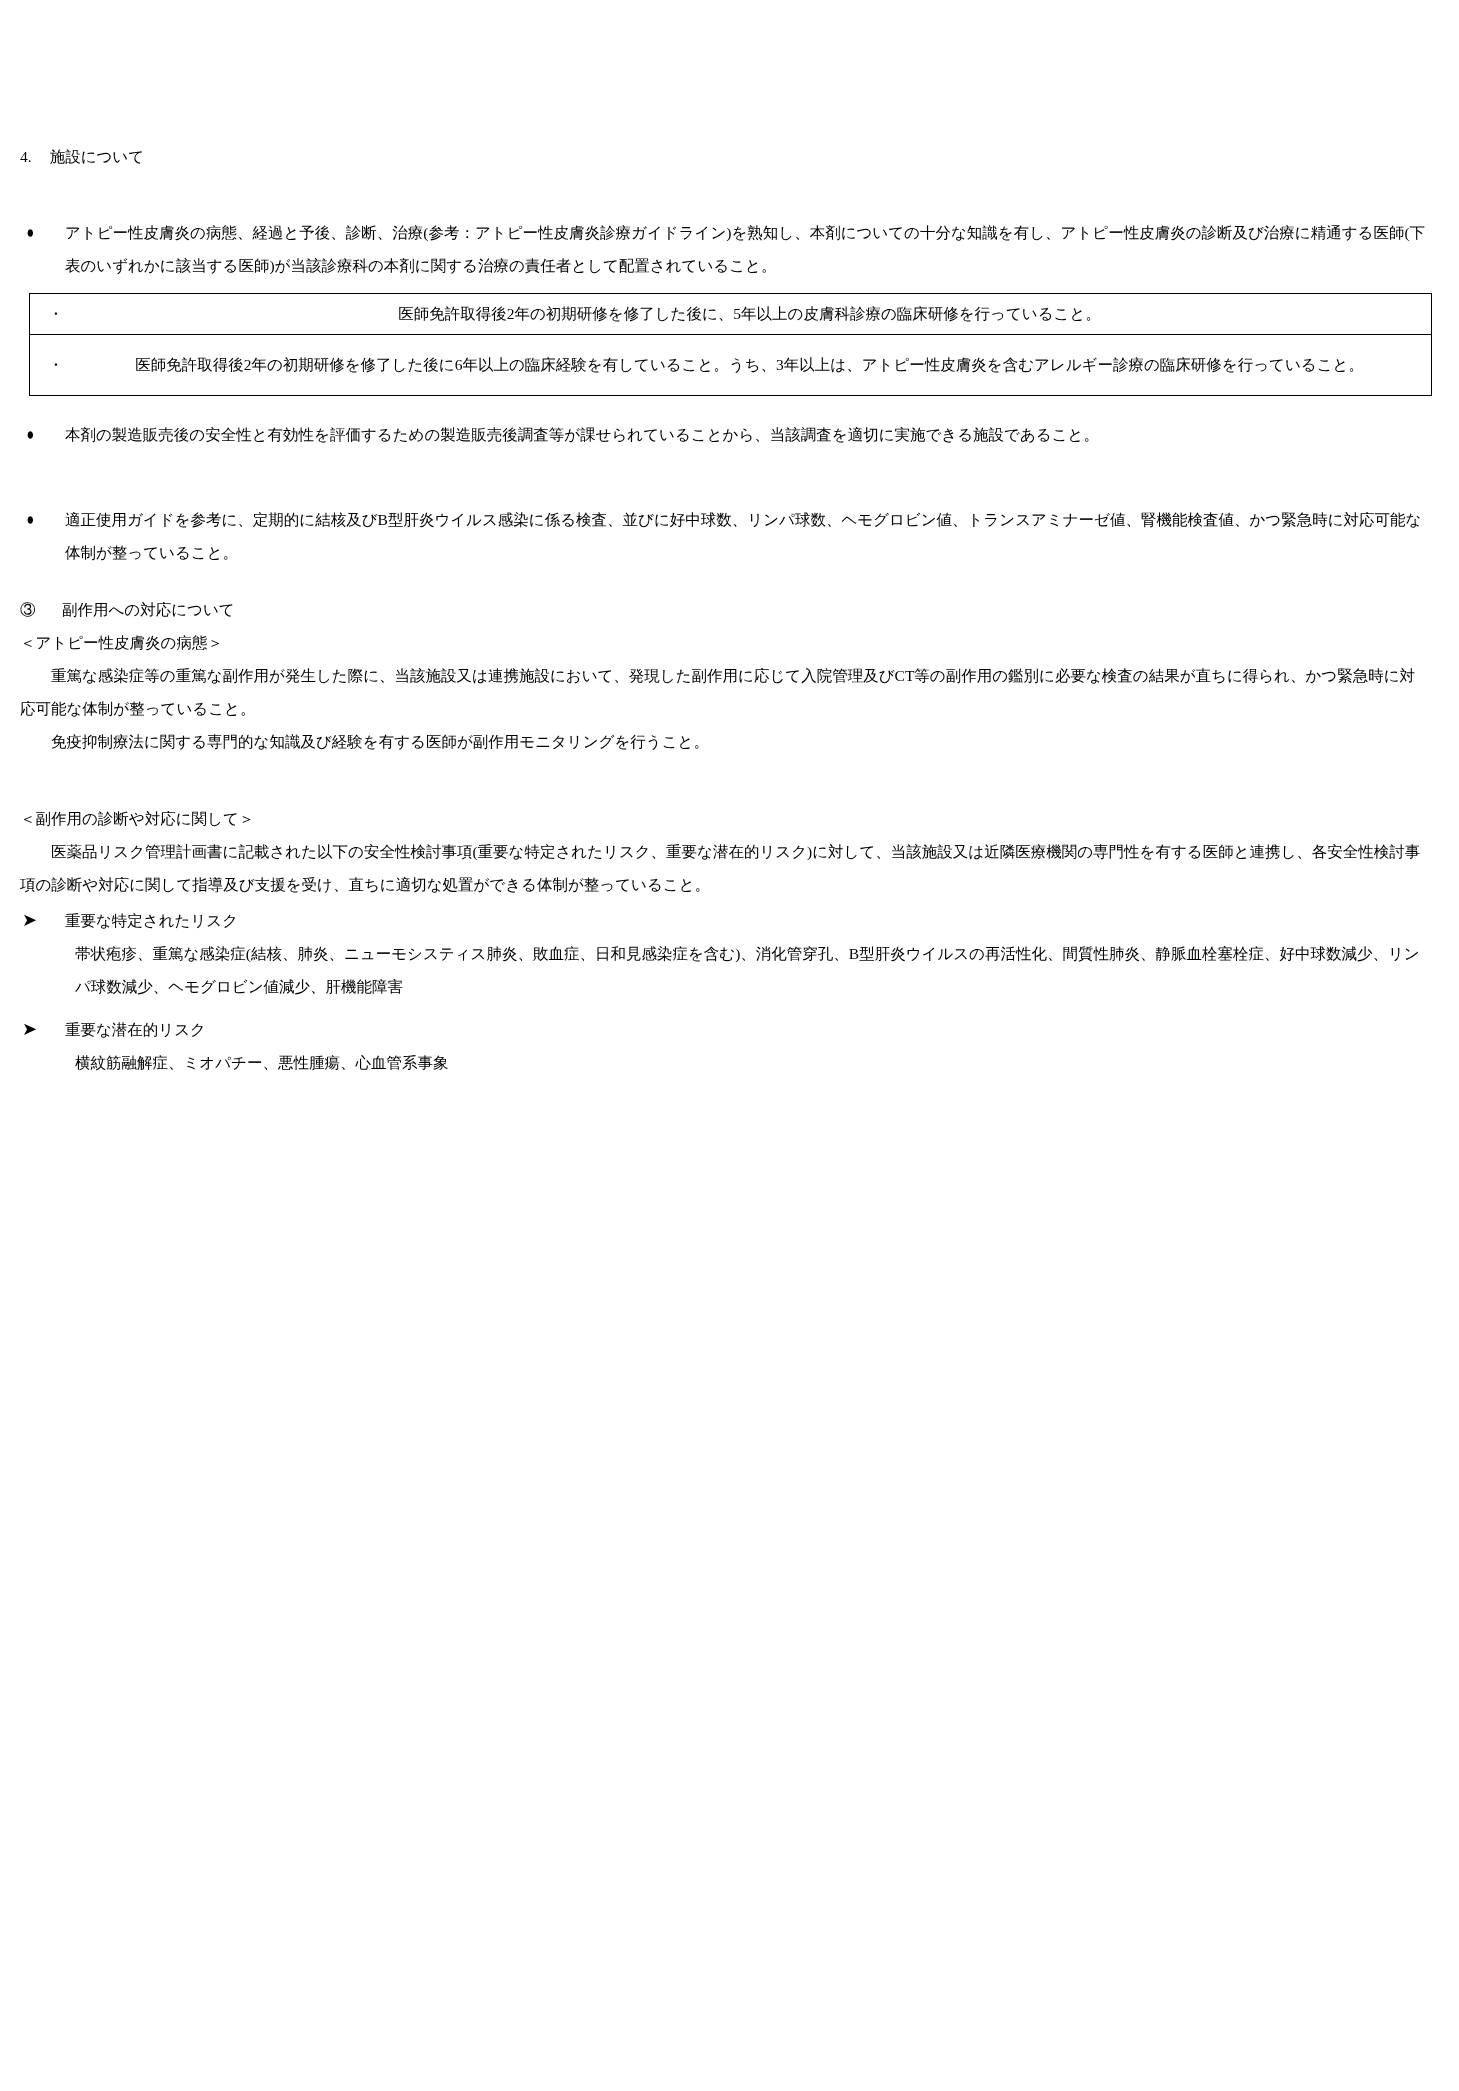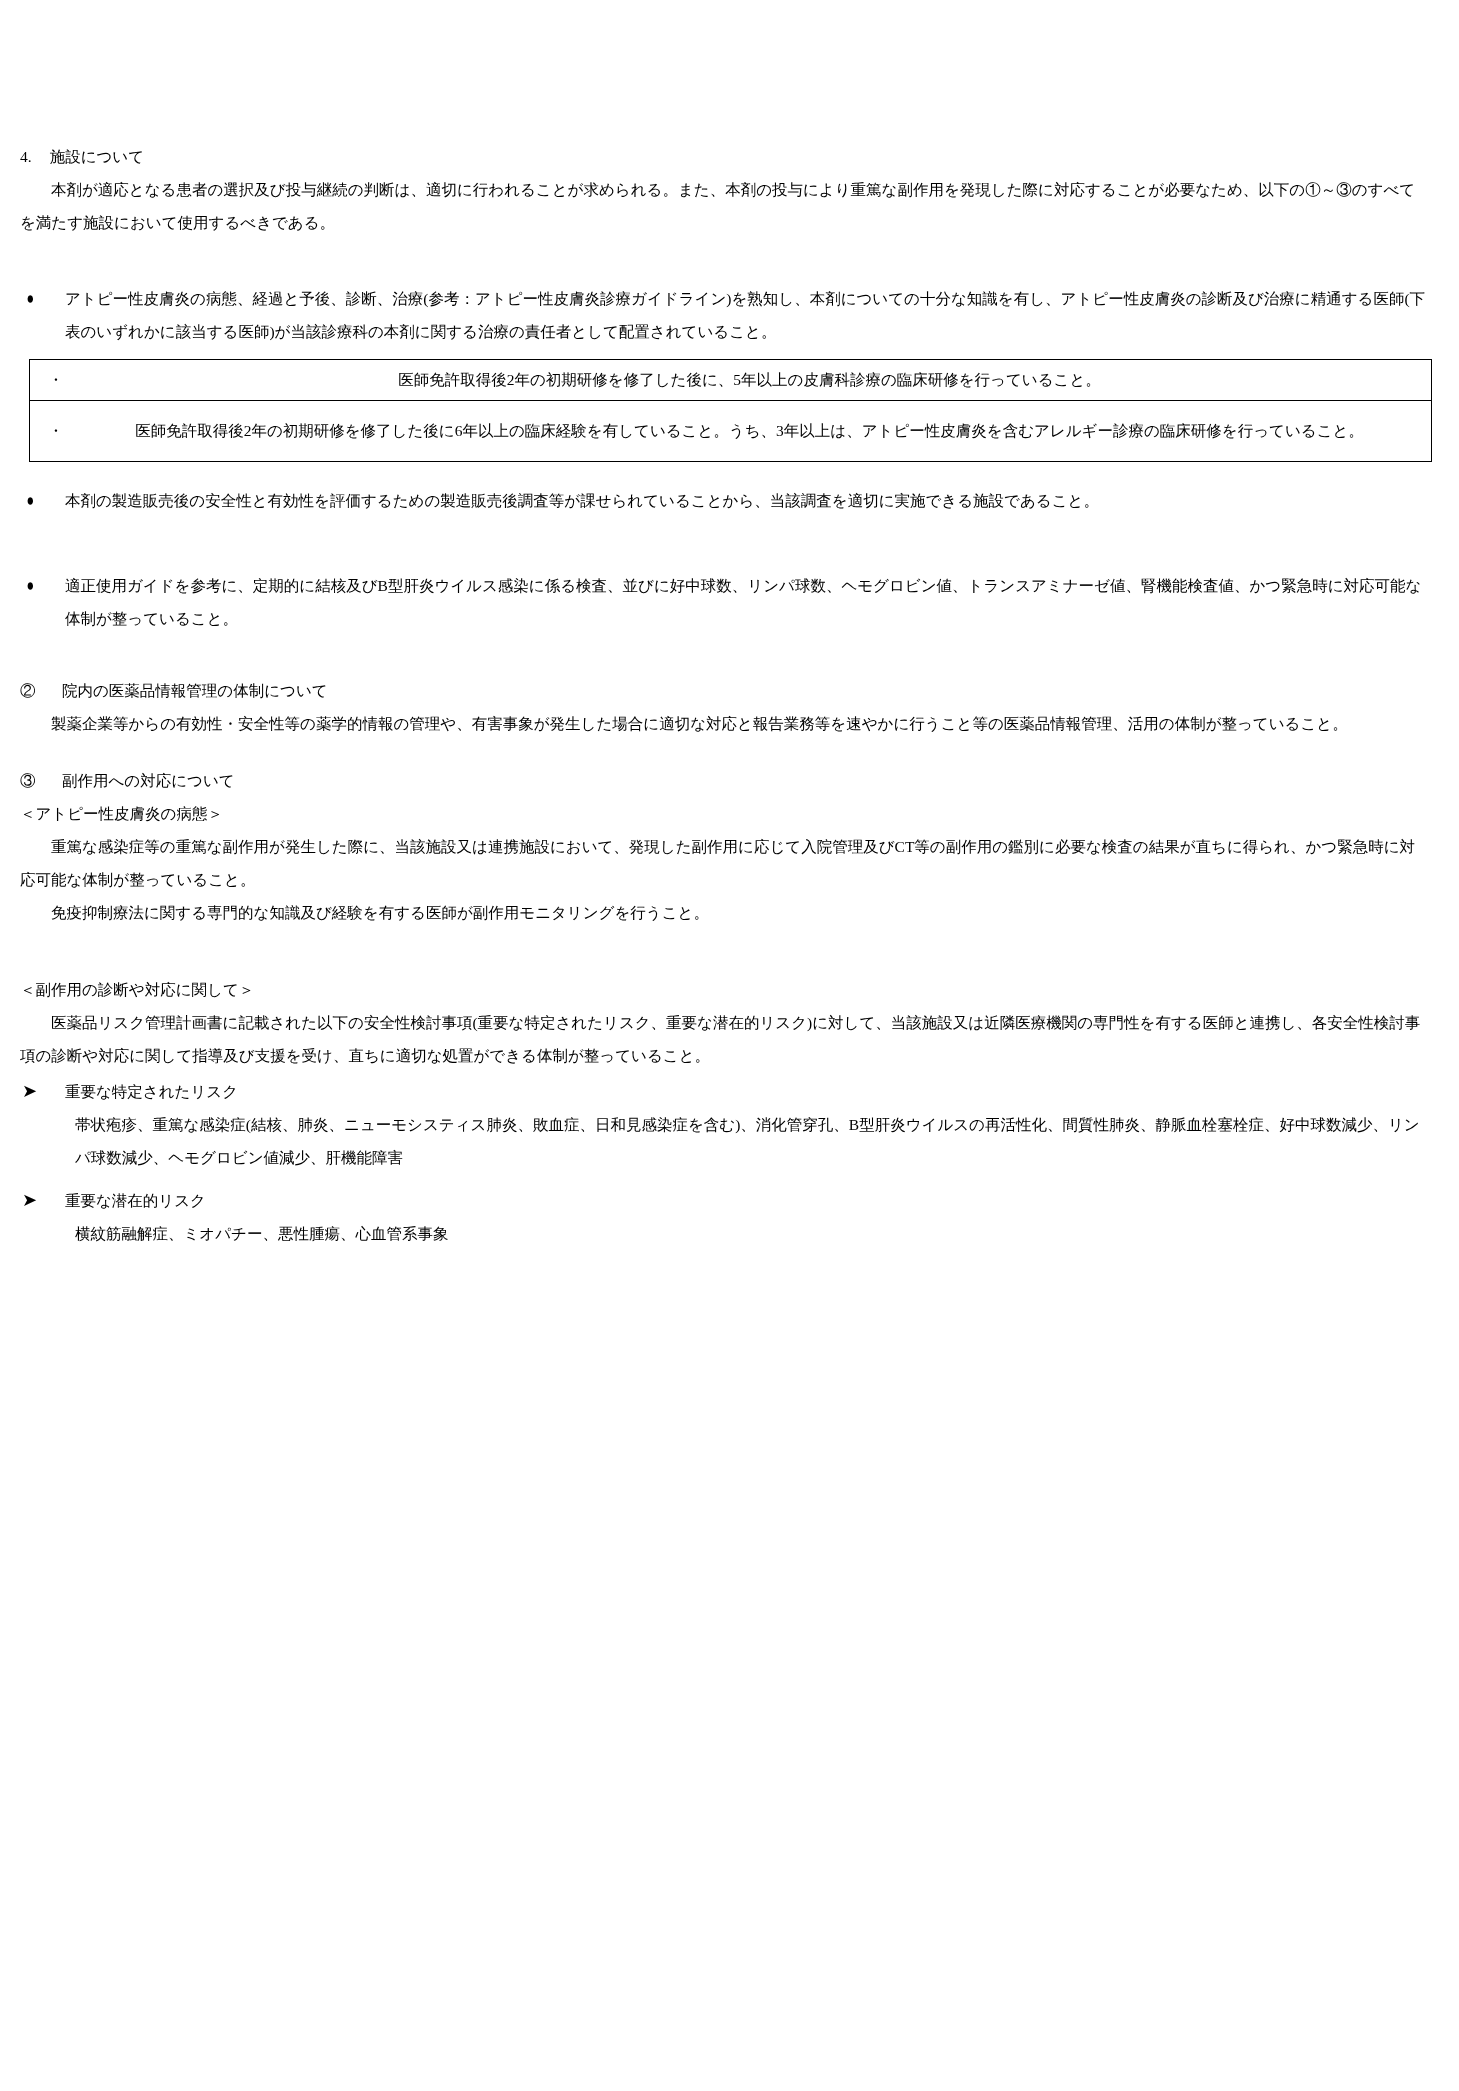--- a/index.html
+++ b/index.html
@@ -44,21 +44,20 @@
   .risk-items{padding-left:55px;margin:0;}
   .risk2-row{margin-top:10px;}
 </style>
 </head>
 <body>
 
 <div class="page">
 
   <h1 class="h-doc"><span>4.</span><span class="ttl">施設について</span></h1>
 
-  <p class="intro">本剤が適応となる患者の選択及び投与継続の判断は、適切に行われることが求められる。また、本剤の投与により重篤な副作用を発現した際に対応することが必要なため、以下の①～③のすべてを満たす施設において使用するべきである。</p>
 
   <div class="sec1">
 
     <div class="bullet-row">
       <span class="bullet-mark"><span class="oval">●</span></span>
       <div class="bullet-text">アトピー性皮膚炎の病態、経過と予後、診断、治療(参考：アトピー性皮膚炎診療ガイドライン)を熟知し、本剤についての十分な知識を有し、アトピー性皮膚炎の診断及び治療に精通する医師(下表のいずれかに該当する医師)が当該診療科の本剤に関する治療の責任者として配置されていること。</div>
     </div>
 
     <table class="criteria-table">
       <tbody>
@@ -85,24 +84,20 @@
       <span class="bullet-mark"><span class="oval">●</span></span>
       <div class="bullet-text">本剤の製造販売後の安全性と有効性を評価するための製造販売後調査等が課せられていることから、当該調査を適切に実施できる施設であること。</div>
     </div>
 
     <div class="bullet-row mt-b3">
       <span class="bullet-mark"><span class="oval">●</span></span>
       <div class="bullet-text">適正使用ガイドを参考に、定期的に結核及びB型肝炎ウイルス感染に係る検査、並びに好中球数、リンパ球数、ヘモグロビン値、トランスアミナーゼ値、腎機能検査値、かつ緊急時に対応可能な体制が整っていること。</div>
     </div>
   </div>
 
-  <div class="sec2">
-    <div class="sec-head"><span class="marker">②</span><span class="s-ttl">院内の医薬品情報管理の体制について</span></div>
-    <p class="para-ind">製薬企業等からの有効性・安全性等の薬学的情報の管理や、有害事象が発生した場合に適切な対応と報告業務等を速やかに行うこと等の医薬品情報管理、活用の体制が整っていること。</p>
-  </div>
 
   <div class="sec3">
     <div class="sec-head"><span class="marker">③</span><span class="s-ttl">副作用への対応について</span></div>
 
     <div>＜アトピー性皮膚炎の病態＞</div>
     <p class="para-ind">重篤な感染症等の重篤な副作用が発生した際に、当該施設又は連携施設において、発現した副作用に応じて入院管理及びCT等の副作用の鑑別に必要な検査の結果が直ちに得られ、かつ緊急時に対応可能な体制が整っていること。</p>
 
     <p class="para-ind">免疫抑制療法に関する専門的な知識及び経験を有する医師が副作用モニタリングを行うこと。</p>
 
     <div class="req3">＜副作用の診断や対応に関して＞</div>

